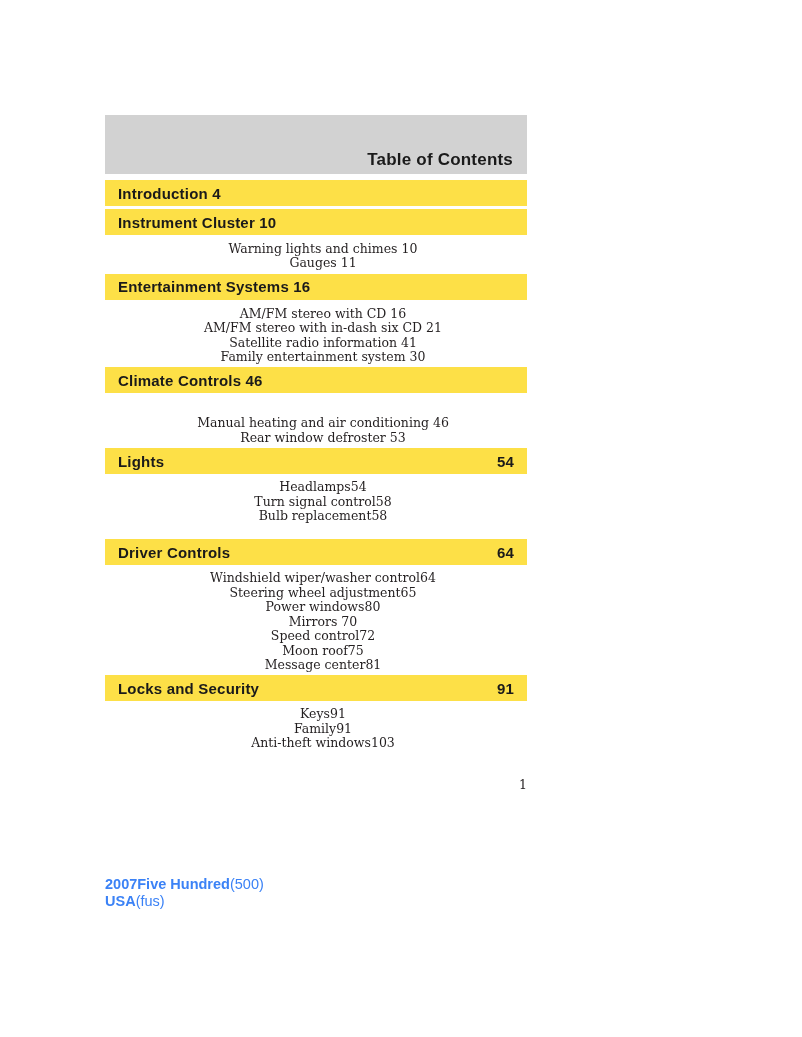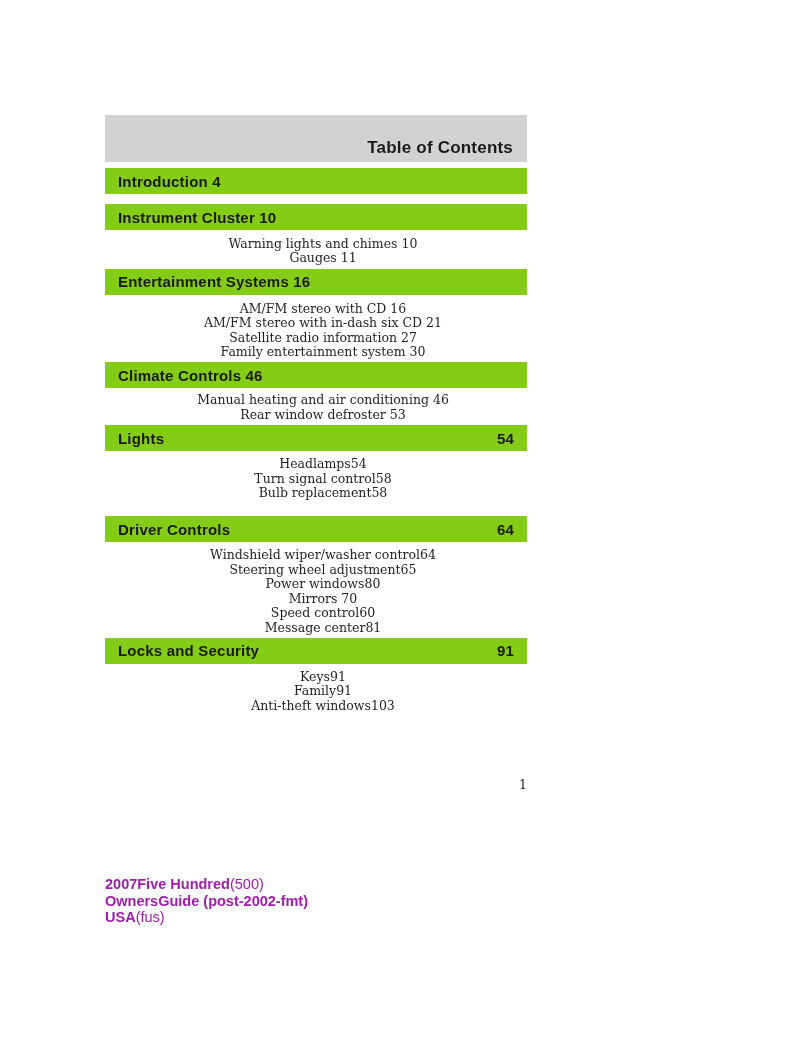--- a/index.html
+++ b/index.html
@@ -4,51 +4,51 @@
 <style>
   html,body{margin:0;padding:0;}
   body{
     width:802px;height:1037px;position:relative;background:#ffffff;overflow:hidden;
     font-family:"Liberation Sans",sans-serif;
   }
   .content{
     position:absolute;left:105px;top:115px;width:422px;
   }
   .toc-header{
-    background:#d2d2d2;height:47px;box-sizing:border-box;
+    background:#d2d2d2;height:59px;box-sizing:border-box;
     display:flex;align-items:flex-end;justify-content:flex-end;
     padding:0 14px 4px 0;
   }
   .toc-header .title{
     font-size:17px;font-weight:bold;color:#1a1a1a;letter-spacing:0.2px;
   }
   .section-bar{
-    background:#84cc16;height:26px;box-sizing:border-box;
+    background:#fde047;height:26px;box-sizing:border-box;
     display:flex;align-items:center;justify-content:space-between;
     padding:0 13px;
     font-size:15px;font-weight:bold;color:#1a1a1a;letter-spacing:0.2px;
   }
-  .mt6{margin-top:6px}.mt5{margin-top:10px}.mt4{margin-top:16px}.mt3{margin-top:3px}
+  .mt6{margin-top:6px}.mt5{margin-top:3px}.mt4{margin-top:16px}.mt3{margin-top:3px}
   .items{
     box-sizing:border-box;width:100%;
     padding-left:28px;padding-right:14px;
     font-family:"DejaVu Serif","Liberation Serif",serif;
     font-size:12.5px;line-height:14.4px;color:#231f20;
   }
-  .items.im7{margin-top:7px}.items.im6{margin-top:6px}.items.im5{margin-top:5px}
+  .items.im7{margin-top:7px}.items.im6{margin-top:6px}.items.im5{margin-top:23px}
   .toc-item{display:flex;justify-content:center;}
   .toc-item .pg{text-align:right;}
   .page-number{
     position:absolute;left:105px;top:777px;width:422px;text-align:right;
     font-family:"DejaVu Serif","Liberation Serif",serif;
     font-size:12.5px;color:#231f20;
   }
   .footer{
     position:absolute;left:105px;top:876px;
-    font-size:14.5px;line-height:16.5px;color:#a21caf;
+    font-size:14.5px;line-height:16.5px;color:#3b82f6;
   }
   .footer .b{font-weight:bold;}
   .footer .r{font-weight:normal;}
 </style>
 </head>
 <body>
 
 <div class="content">
 
   <div class="toc-header">
@@ -82,21 +82,21 @@
   <div class="items im7">
     <div class="toc-item">
       <span>AM/FM stereo with CD 16</span>
       <span class="pg"></span>
     </div>
     <div class="toc-item">
       <span>AM/FM stereo with in-dash six CD 21</span>
       <span class="pg"></span>
     </div>
     <div class="toc-item">
-      <span>Satellite radio information 27</span>
+      <span>Satellite radio information 41</span>
       <span class="pg"></span>
     </div>
     <div class="toc-item">
       <span>Family entertainment system 30</span>
       <span class="pg"></span>
     </div>
   </div>
 
   <div class="section-bar mt3">
     <span>Climate Controls 46</span>
@@ -148,21 +148,25 @@
     <div class="toc-item">
       <span>Power windows</span>
       <span class="pg">80</span>
     </div>
     <div class="toc-item">
       <span>Mirrors 70</span>
       <span class="pg"></span>
     </div>
     <div class="toc-item">
       <span>Speed control</span>
-      <span class="pg">60</span>
+      <span class="pg">72</span>
+    </div>
+    <div class="toc-item">
+      <span>Moon roof</span>
+      <span class="pg">75</span>
     </div>
     <div class="toc-item">
       <span>Message center</span>
       <span class="pg">81</span>
     </div>
   </div>
 
   <div class="section-bar mt3">
     <span>Locks and Security</span>
     <span>91</span>
@@ -181,15 +185,14 @@
       <span class="pg">103</span>
     </div>
   </div>
 
 </div>
 
 <div class="page-number">1</div>
 
 <div class="footer">
   <div><span class="b">2007Five Hundred</span><span class="r">(500)</span></div>
-  <div><span class="b">OwnersGuide (post-2002-fmt)</span><span class="r"></span></div>
   <div><span class="b">USA</span><span class="r">(fus)</span></div>
 </div>
 
 </body></html>

